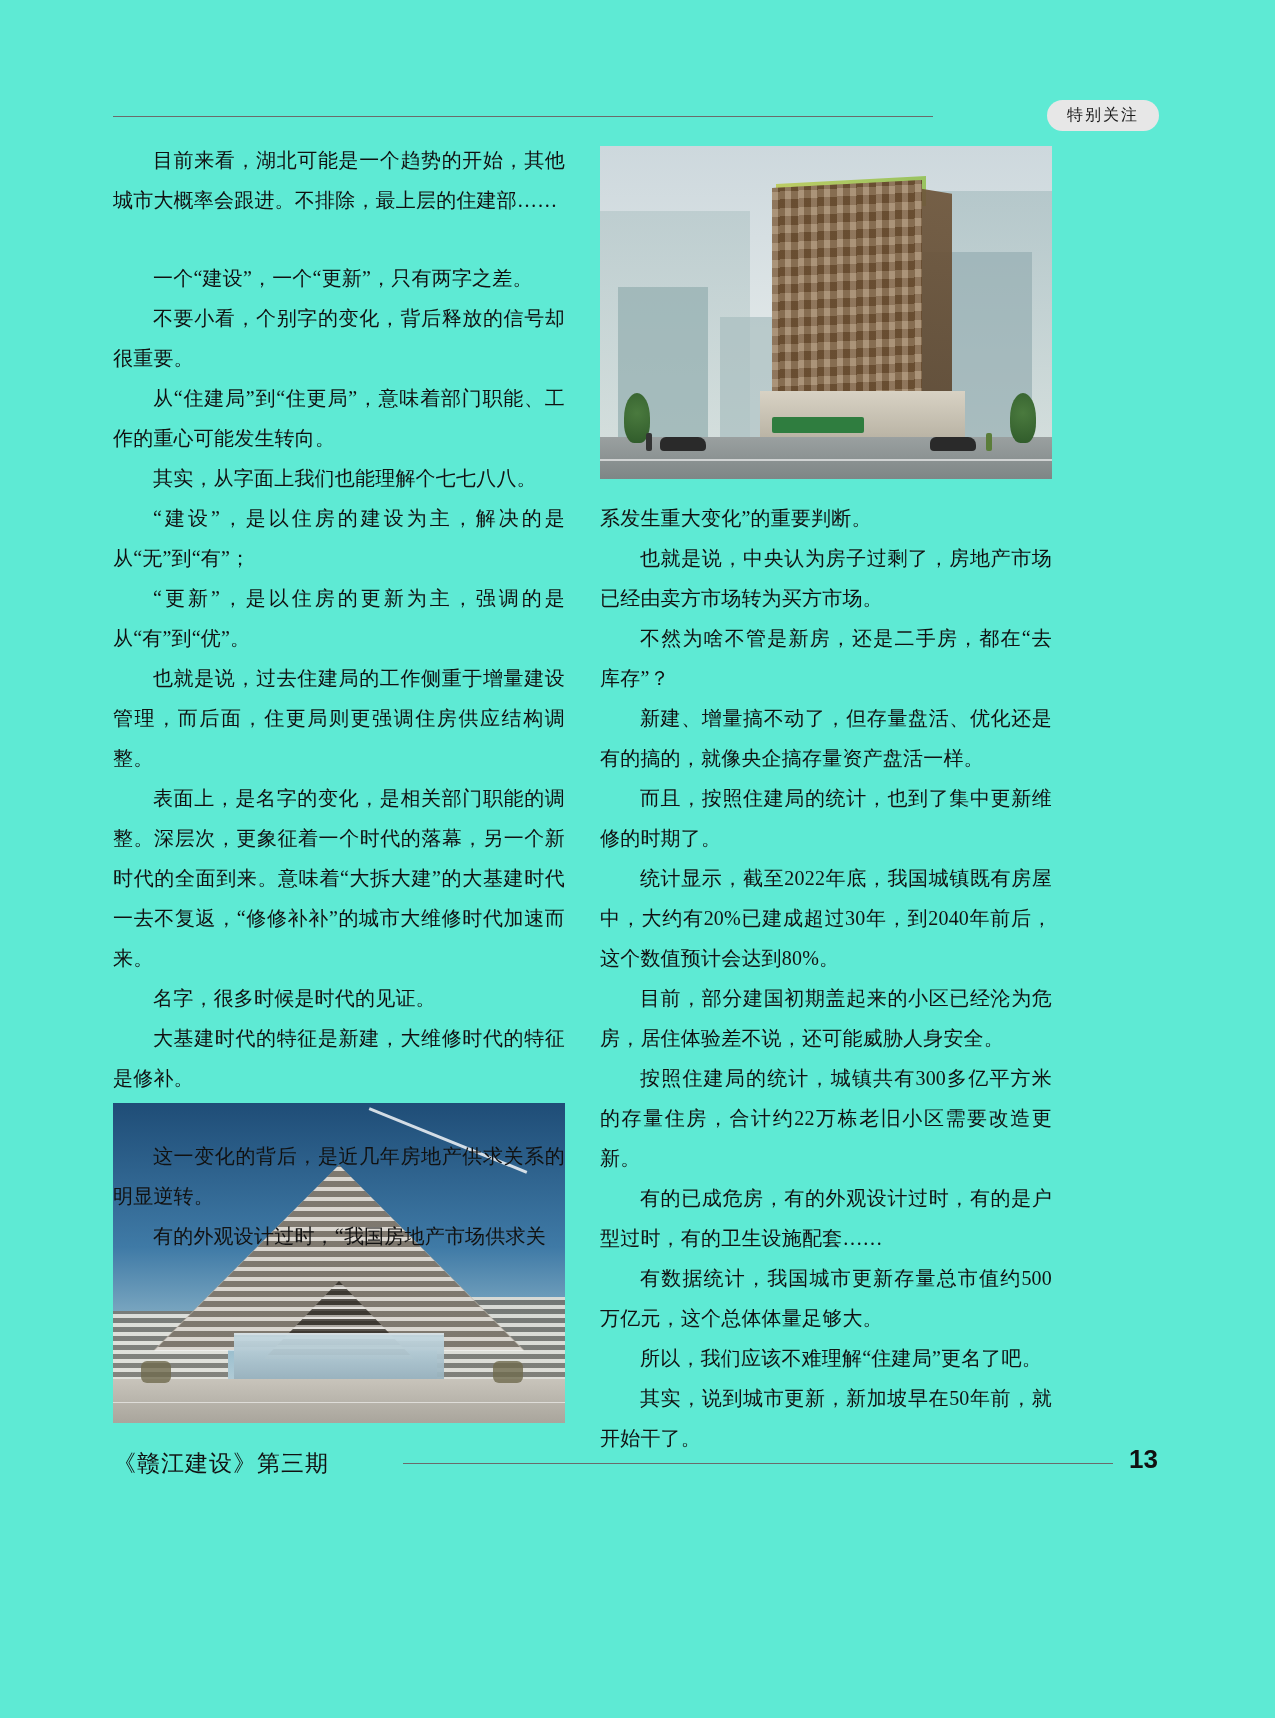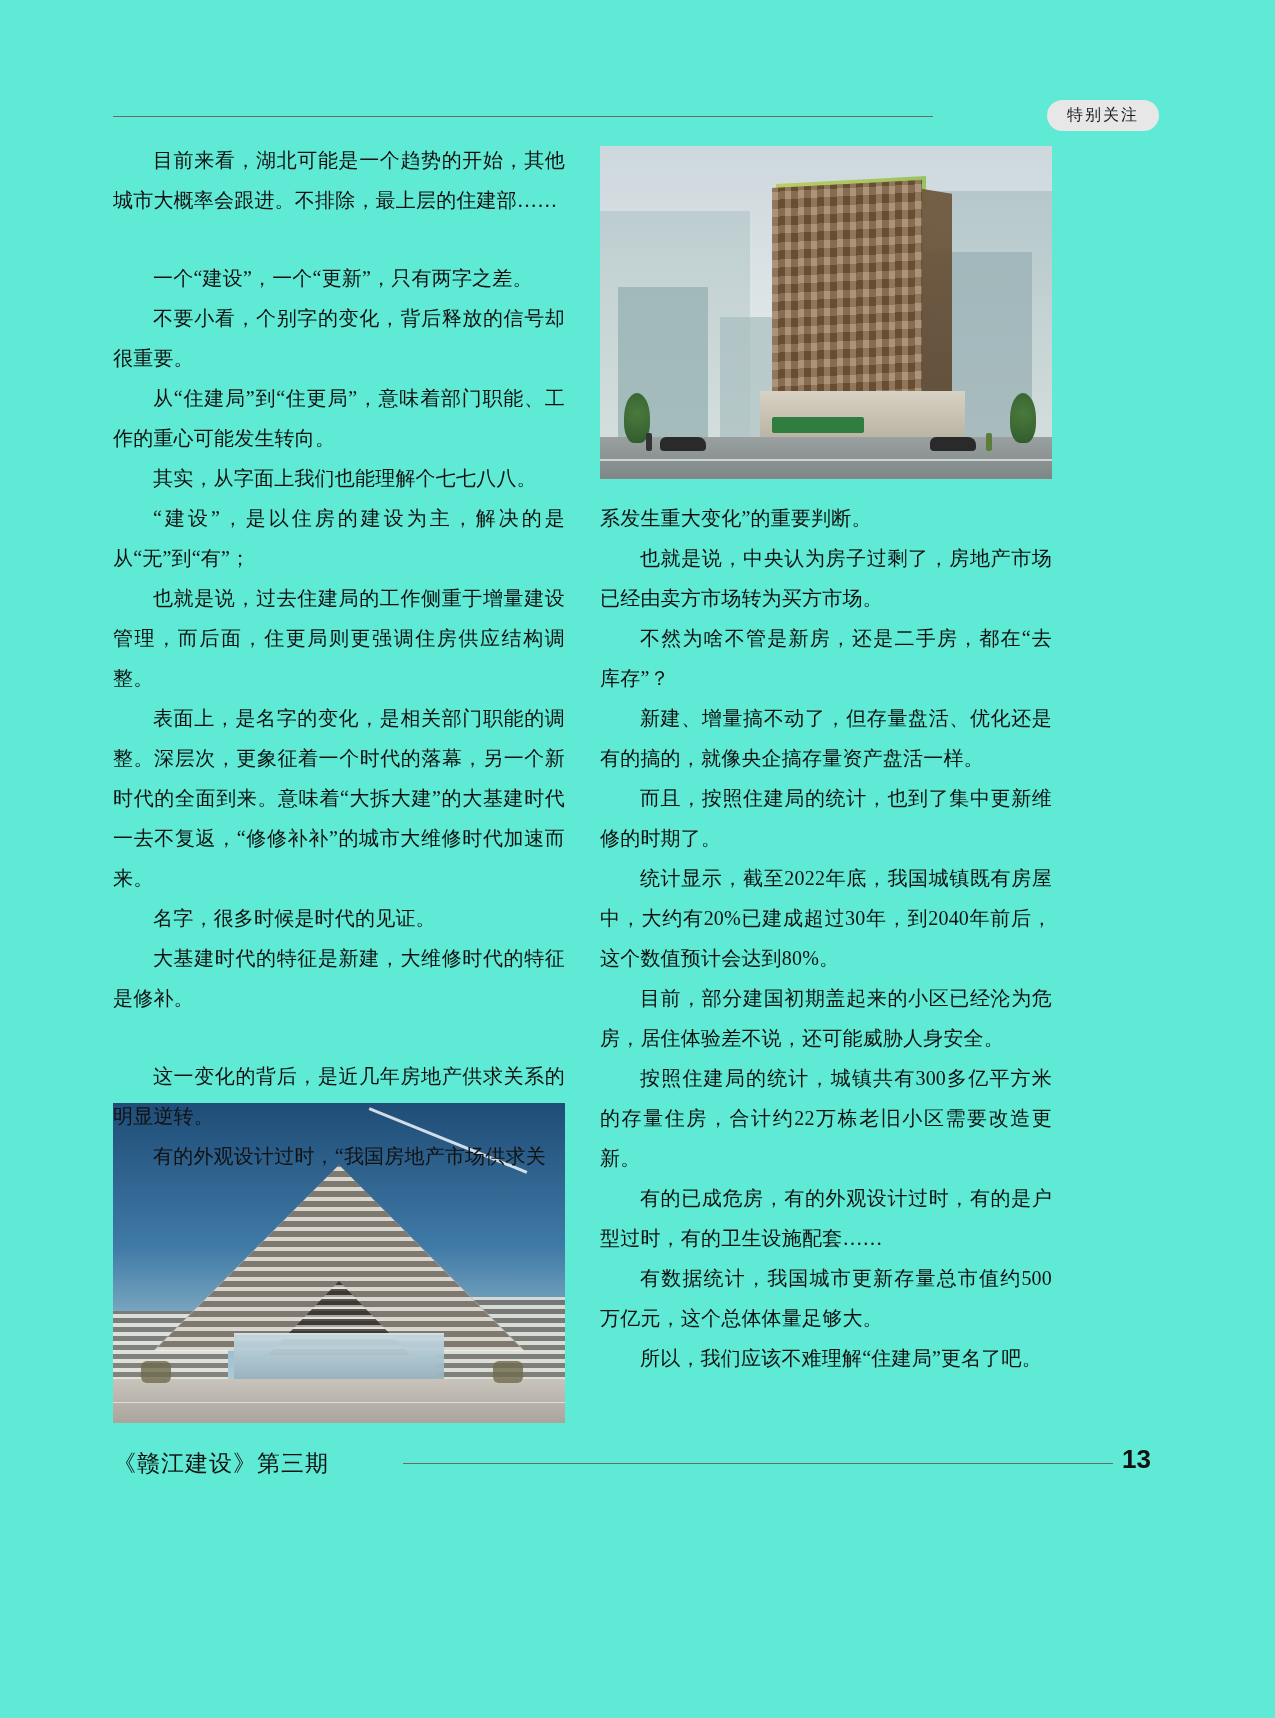--- a/index.html
+++ b/index.html
@@ -200,21 +200,21 @@
     letter-spacing: 1px;
   }
   .footer-rule {
     position: absolute;
     left: 290px; top: 15px;
     width: 710px; height: 1px;
     background: #6b6b6b;
   }
   .footer-page {
     position: absolute;
-    right: 8px; top: -4px;
+    right: 1px; top: -4px;
     font-size: 26px;
     font-weight: bold;
     color: #111;
     font-family: "Liberation Sans", sans-serif;
   }
 </style>
 </head>
 <body>
 
 <div class="page">
@@ -266,40 +266,42 @@
     <div class="mu-shrub" style="left:380px;"></div>
   </div>
 
   <div class="col col-left">
     <p class="para">目前来看，湖北可能是一个趋势的开始，其他城市大概率会跟进。不排除，最上层的住建部……</p>
     <p class="para spaced-before">一个“建设”，一个“更新”，只有两字之差。</p>
     <p class="para">不要小看，个别字的变化，背后释放的信号却很重要。</p>
     <p class="para">从“住建局”到“住更局”，意味着部门职能、工作的重心可能发生转向。</p>
     <p class="para">其实，从字面上我们也能理解个七七八八。</p>
     <p class="para">“建设”，是以住房的建设为主，解决的是从“无”到“有”；</p>
+    <p class="para">“更新”，是以住房的更新为主，强调的是从“有”到“优”。</p>
     <p class="para">也就是说，过去住建局的工作侧重于增量建设管理，而后面，住更局则更强调住房供应结构调整。</p>
     <p class="para">表面上，是名字的变化，是相关部门职能的调整。深层次，更象征着一个时代的落幕，另一个新时代的全面到来。意味着“大拆大建”的大基建时代一去不复返，“修修补补”的城市大维修时代加速而来。</p>
     <p class="para">名字，很多时候是时代的见证。</p>
     <p class="para">大基建时代的特征是新建，大维修时代的特征是修补。</p>
     <p class="para spaced-before">这一变化的背后，是近几年房地产供求关系的明显逆转。</p>
     <p class="para">有的外观设计过时，“我国房地产市场供求关</p>
   </div>
 
   <div class="col col-right" style="top:498px;font-family:Liberation Serif, serif;">
     <p class="para" style="text-indent:0;">系发生重大变化”的重要判断。</p>
     <p class="para">也就是说，中央认为房子过剩了，房地产市场已经由卖方市场转为买方市场。</p>
     <p class="para">不然为啥不管是新房，还是二手房，都在“去库存”？</p>
     <p class="para">新建、增量搞不动了，但存量盘活、优化还是有的搞的，就像央企搞存量资产盘活一样。</p>
     <p class="para">而且，按照住建局的统计，也到了集中更新维修的时期了。</p>
     <p class="para">统计显示，截至2022年底，我国城镇既有房屋中，大约有20%已建成超过30年，到2040年前后，这个数值预计会达到80%。</p>
     <p class="para">目前，部分建国初期盖起来的小区已经沦为危房，居住体验差不说，还可能威胁人身安全。</p>
     <p class="para">按照住建局的统计，城镇共有300多亿平方米的存量住房，合计约22万栋老旧小区需要改造更新。</p>
     <p class="para">有的已成危房，有的外观设计过时，有的是户型过时，有的卫生设施配套……</p>
     <p class="para">有数据统计，我国城市更新存量总市值约500万亿元，这个总体体量足够大。</p>
     <p class="para">所以，我们应该不难理解“住建局”更名了吧。</p>
+    <p class="para">其实，说到城市更新，新加坡早在50年前，就开始干了。</p>
   </div>
 
   <div class="footer">
     <div class="footer-title">《赣江建设》第三期</div>
     <div class="footer-rule"></div>
     <div class="footer-page">13</div>
   </div>
 
 </div>
 

